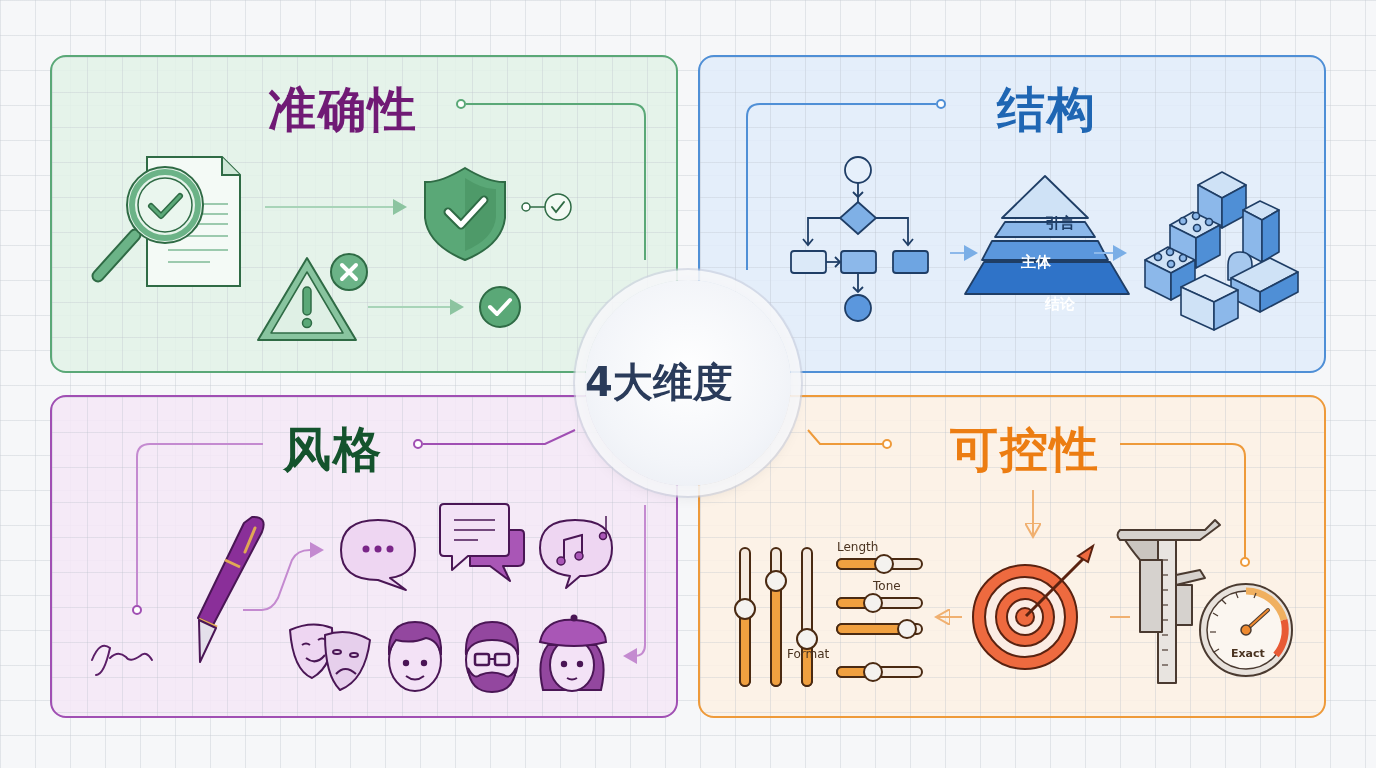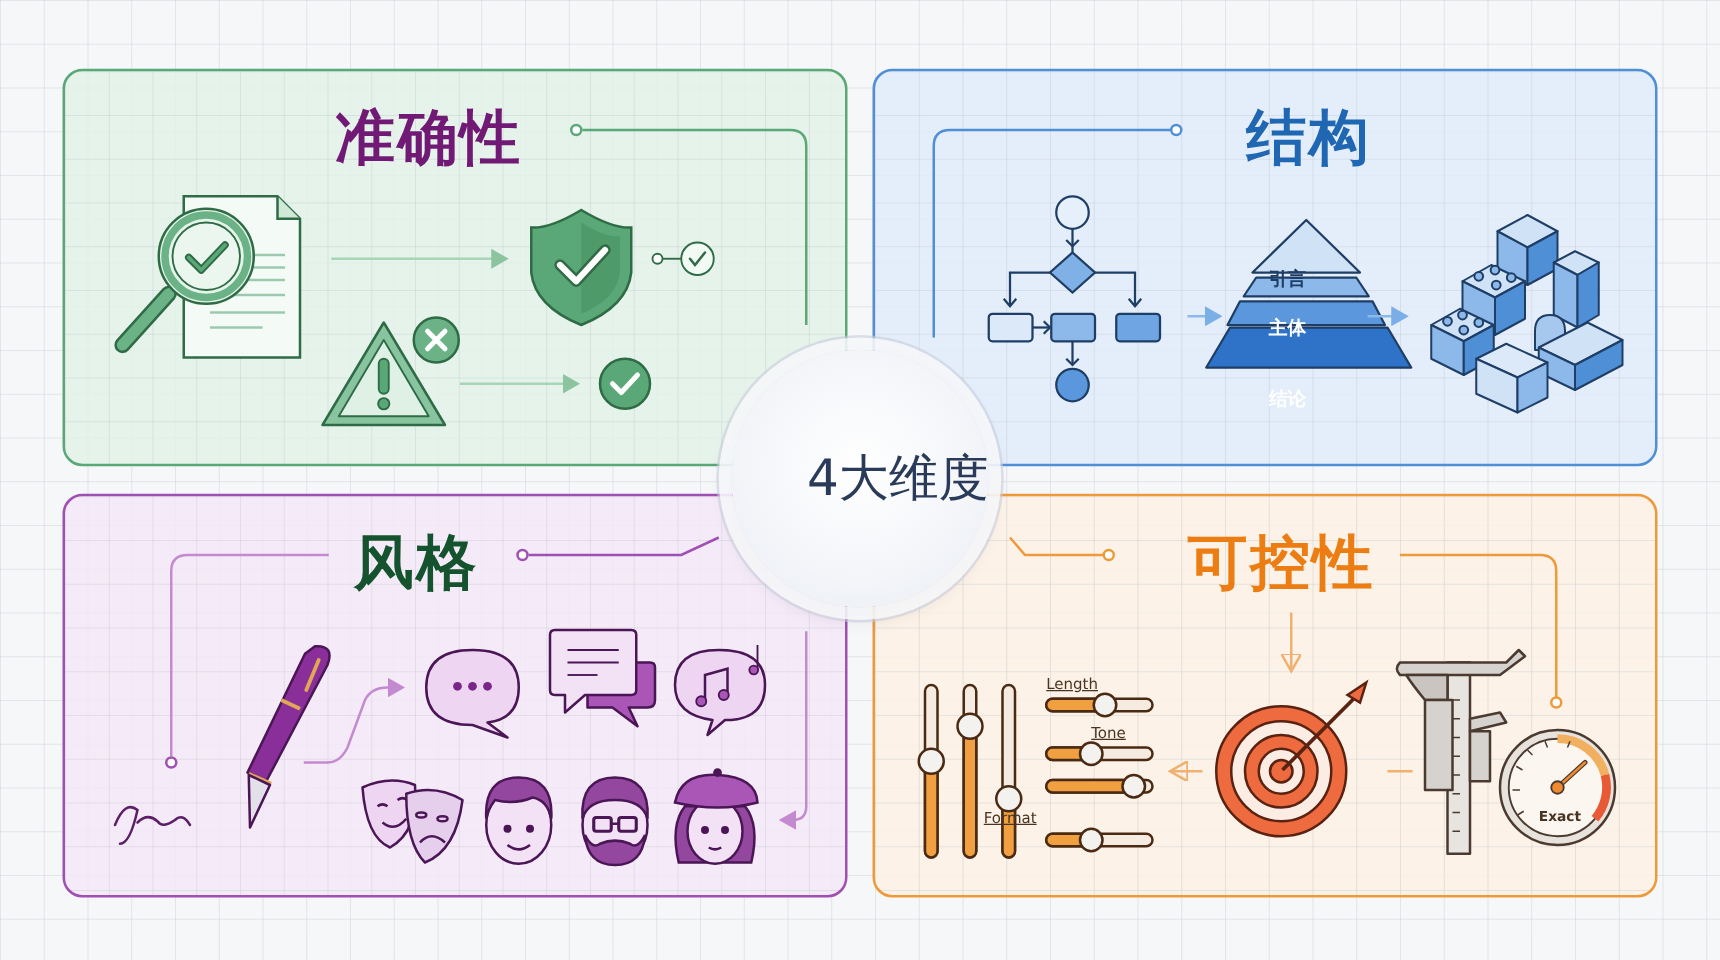--- a/index.html
+++ b/index.html
@@ -44,39 +44,38 @@
   .center {
     position: absolute;
     left: 585px; top: 280px; width: 206px; height: 206px;
     border-radius: 50%;
     background: radial-gradient(circle at 50% 45%, #ffffff 0%, #f3f5f9 60%, #e7ebf2 100%);
     box-shadow: 0 0 0 10px rgba(255,255,255,0.75), 0 0 0 12px rgba(200,205,220,0.6), 0 6px 18px rgba(0,0,0,0.15);
   }
   .center-label {
     position: absolute;
     left: 585px; top: 355px; width: 206px;
-    text-align: right;
+    text-align: left;
     font-size: 40px;
-    font-weight: normal;
+    font-weight: bold;
     color: #2a3b5a;
   }
   .pyr-label {
     position: absolute;
     font-size: 15px;
     color: #ffffff;
     font-weight: bold;
-    text-align: left;
+    text-align: right;
     width: 60px;
   }
   .pyr-top { color: #1f3e66; }
   .slider-label {
     position: absolute;
     font-size: 12px;
     color: #4a3320;
-    text-decoration: underline;
   }
   .gauge-label {
     position: absolute;
     font-size: 11px;
     color: #4a3320;
     font-weight: bold;
   }
 </style>
 </head>
 <body>
@@ -370,22 +369,22 @@
       <line x1="1236" y1="593" x2="1238" y2="598"></line>
         <line x1="1256" y1="593" x2="1254" y2="598"></line>
     </g>
     <line x1="1246" y1="630" x2="1268" y2="610" stroke="#4a3a30" stroke-width="4" stroke-linecap="round"></line>
     <line x1="1246" y1="630" x2="1268" y2="610" stroke="#ee8a30" stroke-width="2" stroke-linecap="round"></line>
     <circle cx="1246" cy="630" r="5" fill="#ee8a30" stroke="#4a3a30" stroke-width="1.5"></circle>
   </g>
 </svg>
 
 <div class="pyr-label pyr-top" style="left:1015px; top:214px;">引言</div>
-<div class="pyr-label" style="left:1015px; top:253px;">主体</div>
-<div class="pyr-label" style="left:1015px; top:310px;">结论</div>
+<div class="pyr-label" style="left:991px; top:253px;">主体</div>
+<div class="pyr-label" style="left:1015px; top:295px;">结论</div>
 
 <div class="slider-label" style="left:837px; top:540px;">Length</div>
 <div class="slider-label" style="left:837px; top:579px;margin-left:36px;">Tone</div>
 <div class="slider-label" style="left:787px; top:647px;">Format</div>
 
 <div class="gauge-label" style="left:1231px; top:647px;">Exact</div>
 
 <div class="center"></div>
 <div class="center-label">4大维度</div>
 

